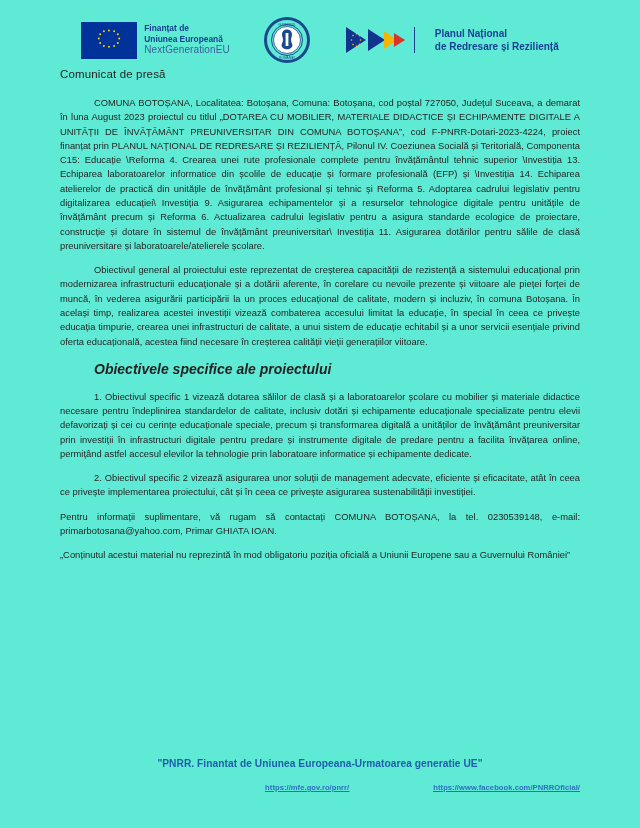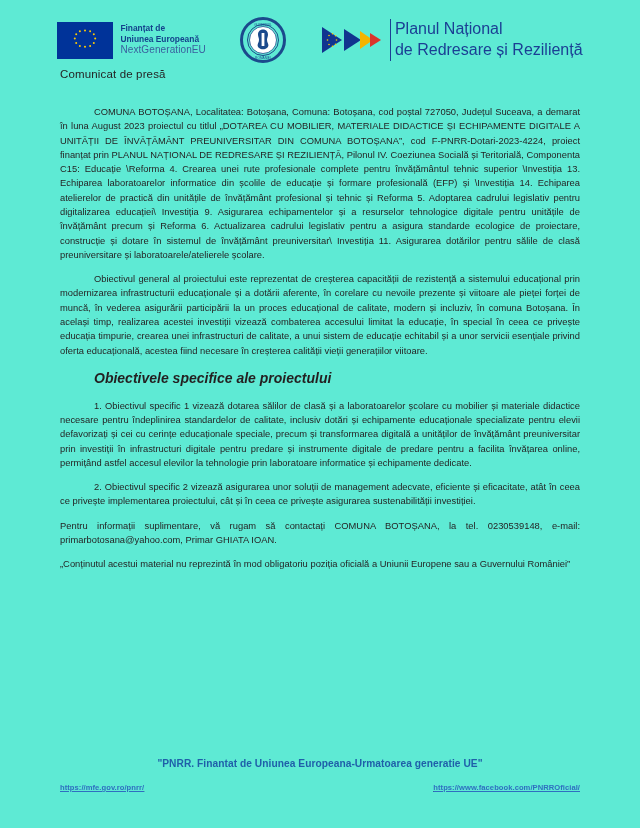--- a/index.html
+++ b/index.html
@@ -58,45 +58,45 @@
   }
 
   
   .gov-seal { width: 46px; height: 46px; flex: none; }
 
   
   .pnrr-logo { display: flex; align-items: center; gap: 6px; }
   .pnrr-mark { width: 64px; height: 30px; flex: none; }
   .pnrr-text {
     color: #1b3f94;
-    font-size: 16px;
-    font-weight: normal;
+    font-size: 10px;
+    font-weight: bold;
     line-height: 1.3;
     white-space: nowrap;
     border-left: 1.5px solid #1b3f94;
-    padding-left: 4px;
+    padding-left: 20px;
   }
 
   
   .kicker {
     font-size: 11.5px;
     margin-top: 12px;
     letter-spacing: .15px;
   }
   .doc-title {
     text-align: center;
     font-weight: bold;
     font-size: 14.2px;
     line-height: 1.55;
     margin: 14px 10px 0 10px;
     letter-spacing: .1px;
   }
 
   
-  .body-copy { margin-top: 25px; }
+  .body-copy { margin-top: 16px; }
   p.para {
     margin: 0 0 10px 0;
     font-size: 9.35px;
     line-height: 1.53;
     text-align: justify;
     text-justify: inter-word;
     letter-spacing: .01px;
   }
   p.para.indent { text-indent: 34px; }
   p.sub-head {
@@ -124,22 +124,22 @@
   }
   .footer-slogan {
     color: #1f5fa9;
     font-weight: bold;
     font-size: 10.2px;
     letter-spacing: .05px;
     margin-bottom: 14px;
   }
   .footer-links {
     display: flex;
-    justify-content: space-between;
-    gap: 56px;
+    justify-content: flex-end;
+    gap: 84px;
     text-decoration: underline;
   }
   .footer-links a {
     color: #2f6fc0;
     font-size: 7.6px;
     text-decoration: underline;
     font-weight: bold;
     letter-spacing: .05px;
   }
 </style>

